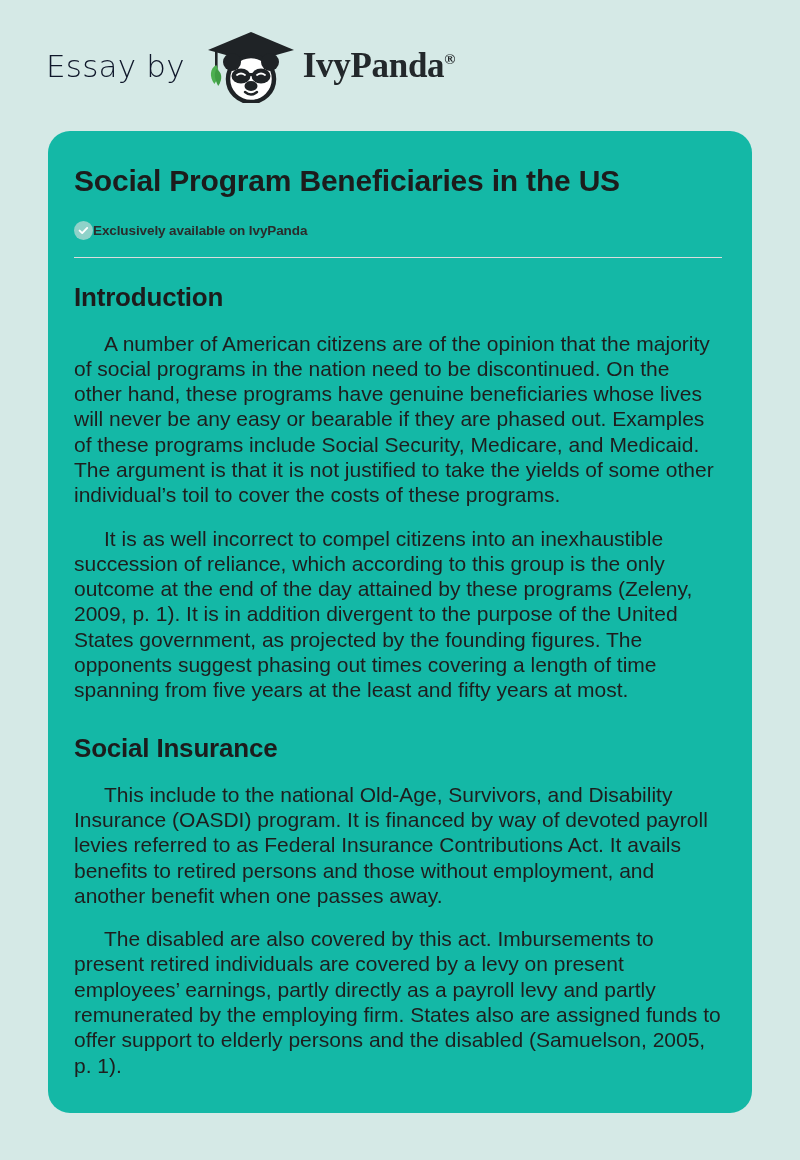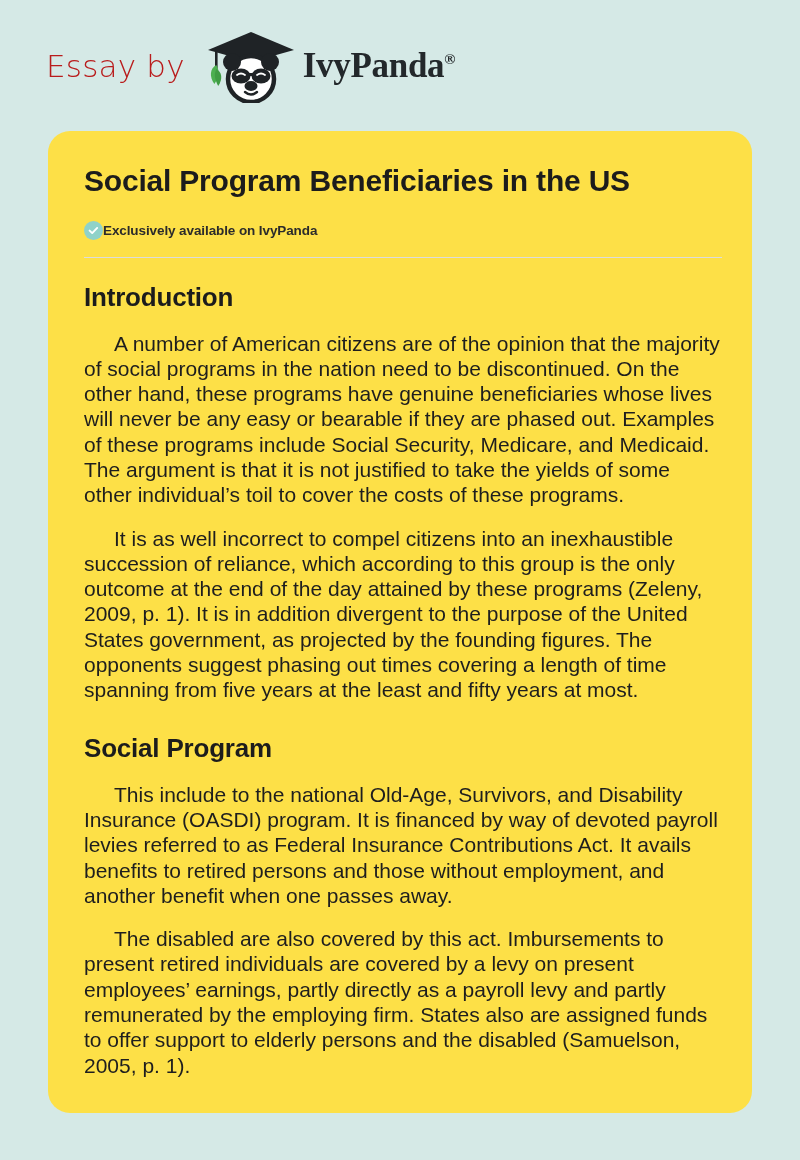--- a/index.html
+++ b/index.html
@@ -19,21 +19,21 @@
     height: 131px;
     display: flex;
     align-items: center;
     padding-left: 46px;
     box-sizing: border-box;
   }
   .brand-essay-by {
     font-family: "DejaVu Sans", sans-serif;
     font-size: 31px;
     font-weight: 300;
-    color: #b91c1c;
+    color: #0f172a;
     letter-spacing: 0.2px;
     margin-right: 16px;
   }
   .brand-logo-mark {
     width: 96px;
     height: 74px;
     position: relative;
     flex: none;
     margin-right: 6px;
   }
@@ -52,24 +52,24 @@
     font-weight: bold;
   }
 
   
   .paper-card {
     position: absolute;
     left: 48px;
     top: 131px;
     width: 704px;
     height: 982px;
-    background: #fde047;
+    background: #14b8a6;
     border-radius: 22px;
     box-sizing: border-box;
-    padding: 33px 30px 0 36px;
+    padding: 33px 30px 0 26px;
   }
   .doc-title {
     font-size: 30px;
     font-weight: bold;
     color: #1c1c1c;
     letter-spacing: -0.2px;
     margin: 0 0 22px 0;
     line-height: 1.15;
   }
   .exclusive-row {
@@ -170,17 +170,17 @@
     </span>
     <span class="exclusive-label">Exclusively available on IvyPanda</span>
   </div>
 
   <div class="divider"></div>
 
   <h2 class="section-heading">Introduction</h2>
   <p class="body-paragraph">A number of American citizens are of the opinion that the majority of social programs in the nation need to be discontinued. On the other hand, these programs have genuine beneficiaries whose lives will never be any easy or bearable if they are phased out. Examples of these programs include Social Security, Medicare, and Medicaid. The argument is that it is not justified to take the yields of some other individual’s toil to cover the costs of these programs.</p>
   <p class="body-paragraph">It is as well incorrect to compel citizens into an inexhaustible succession of reliance, which according to this group is the only outcome at the end of the day attained by these programs (Zeleny, 2009, p. 1). It is in addition divergent to the purpose of the United States government, as projected by the founding figures. The opponents suggest phasing out times covering a length of time spanning from five years at the least and fifty years at most.</p>
 
-  <h2 class="section-heading spaced">Social Program</h2>
+  <h2 class="section-heading spaced">Social Insurance</h2>
   <p class="body-paragraph">This include to the national Old-Age, Survivors, and Disability Insurance (OASDI) program. It is financed by way of devoted payroll levies referred to as Federal Insurance Contributions Act. It avails benefits to retired persons and those without employment, and another benefit when one passes away.</p>
   <p class="body-paragraph">The disabled are also covered by this act. Imbursements to present retired individuals are covered by a levy on present employees’ earnings, partly directly as a payroll levy and partly remunerated by the employing firm. States also are assigned funds to offer support to elderly persons and the disabled (Samuelson, 2005, p. 1).</p>
 
 </div>
 
 </body></html>

